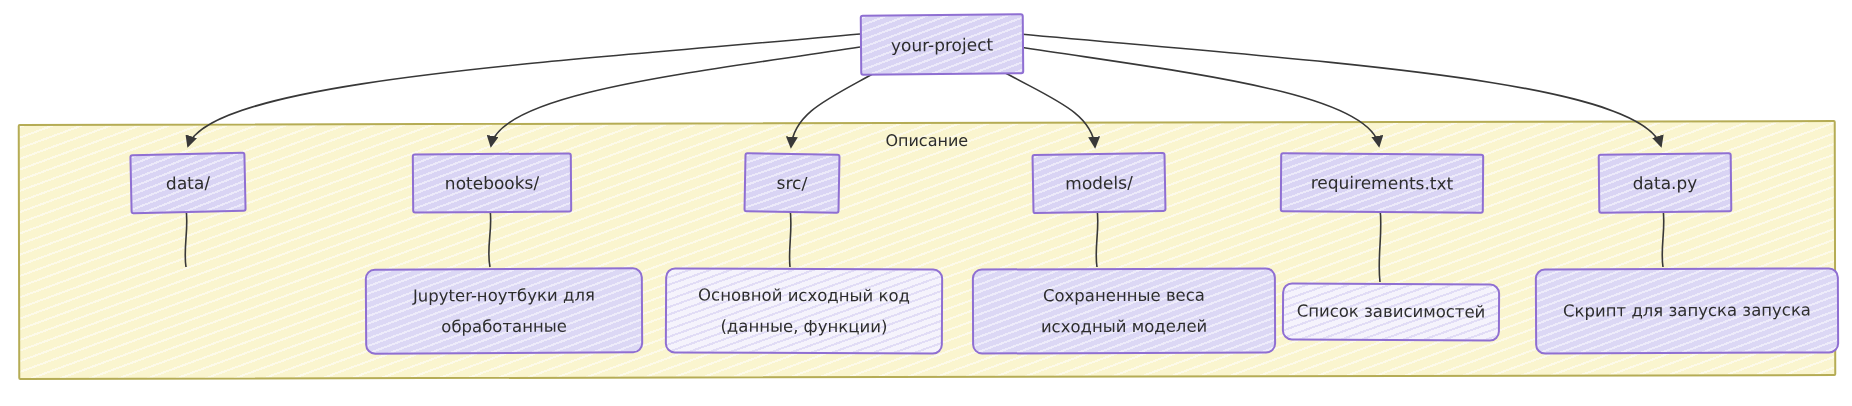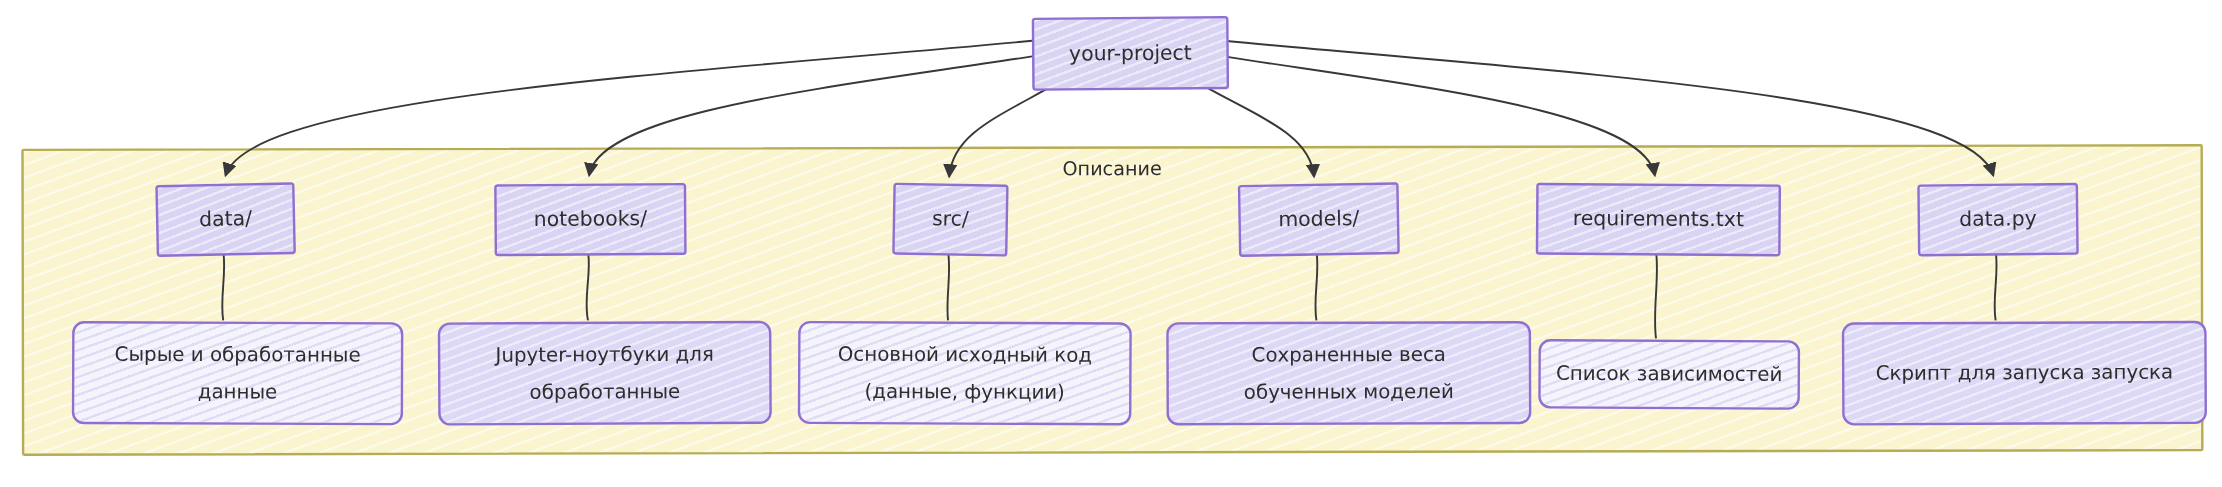--- a/index.html
+++ b/index.html
@@ -108,31 +108,28 @@
   <div class="node n4">
     <span>models/</span>
   </div>
   <div class="node n5">
     <span>requirements.txt</span>
   </div>
   <div class="node n6">
     <span>data.py</span>
   </div>
 
-  <div class="desc d1 light">
-    <span>Сырые и обработанные данные</span>
-  </div>
   <div class="desc d2 dark">
     <span>Jupyter-ноутбуки для обработанные</span>
   </div>
   <div class="desc d3 light">
     <span>Основной исходный код (данные, функции)</span>
   </div>
   <div class="desc d4 dark">
-    <span>Сохраненные веса обученных моделей</span>
+    <span>Сохраненные веса исходный моделей</span>
   </div>
   <div class="desc d5 light">
     <span>Список зависимостей</span>
   </div>
   <div class="desc d6 dark">
     <span>Скрипт для запуска запуска</span>
   </div>
 
 </div>
 

